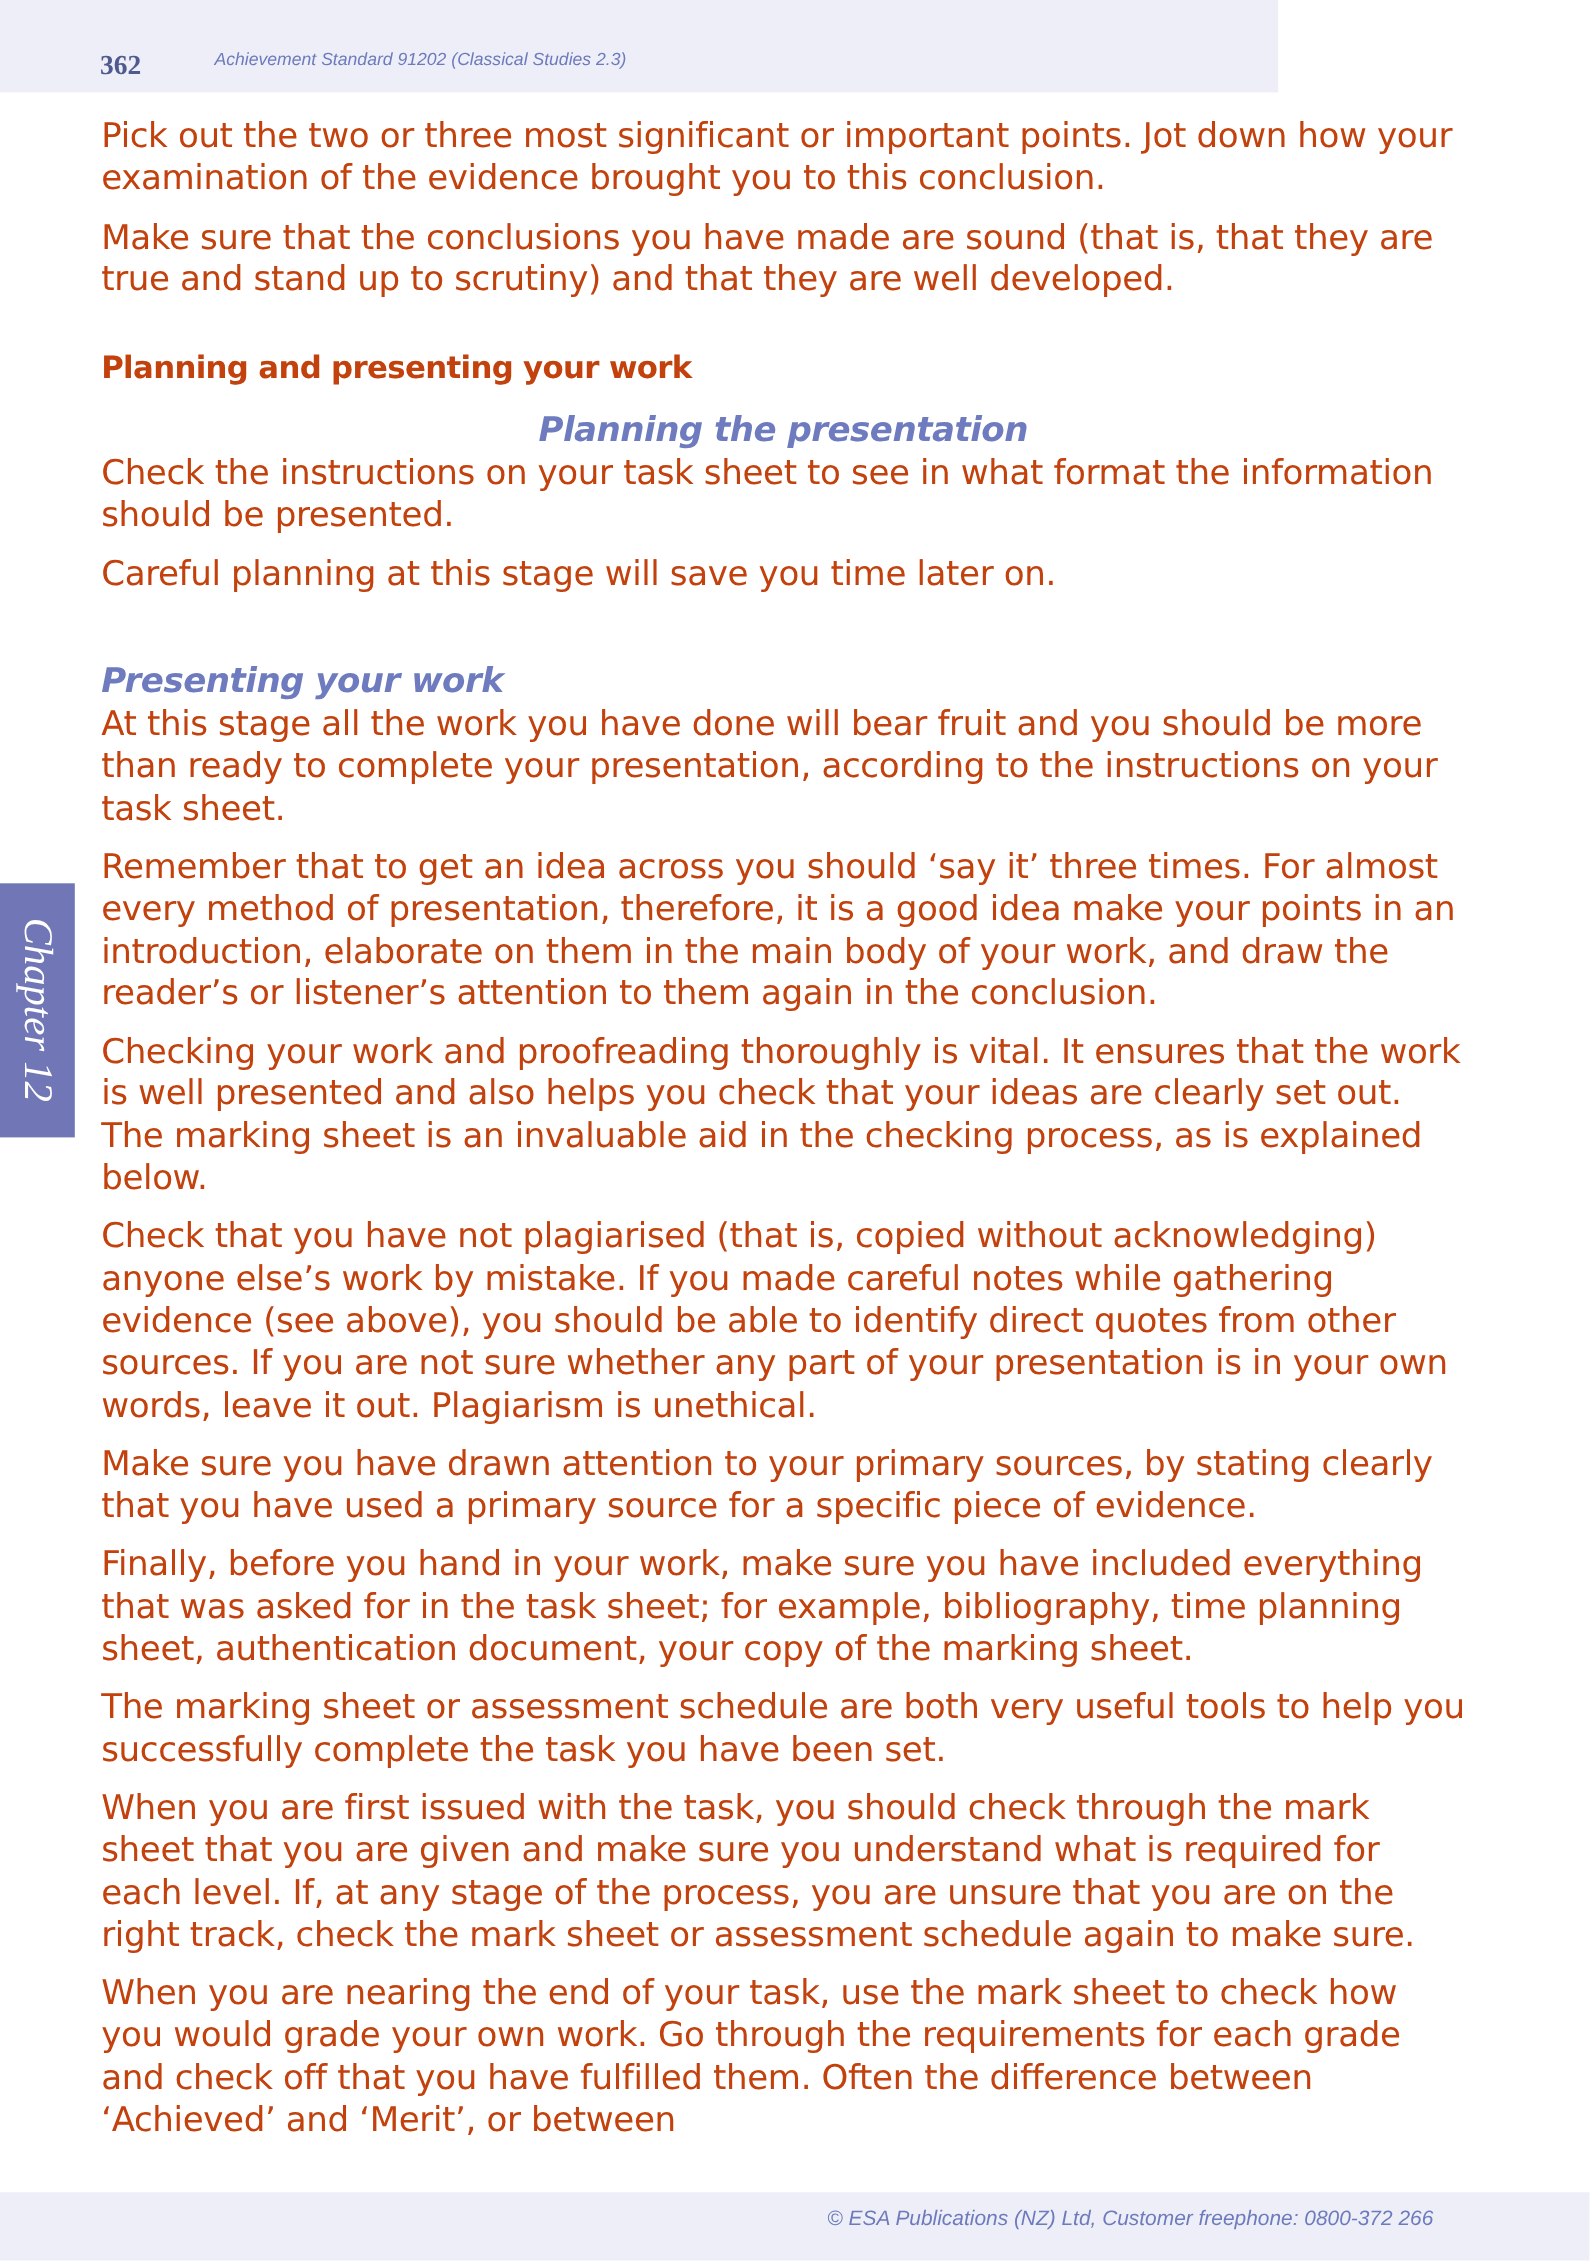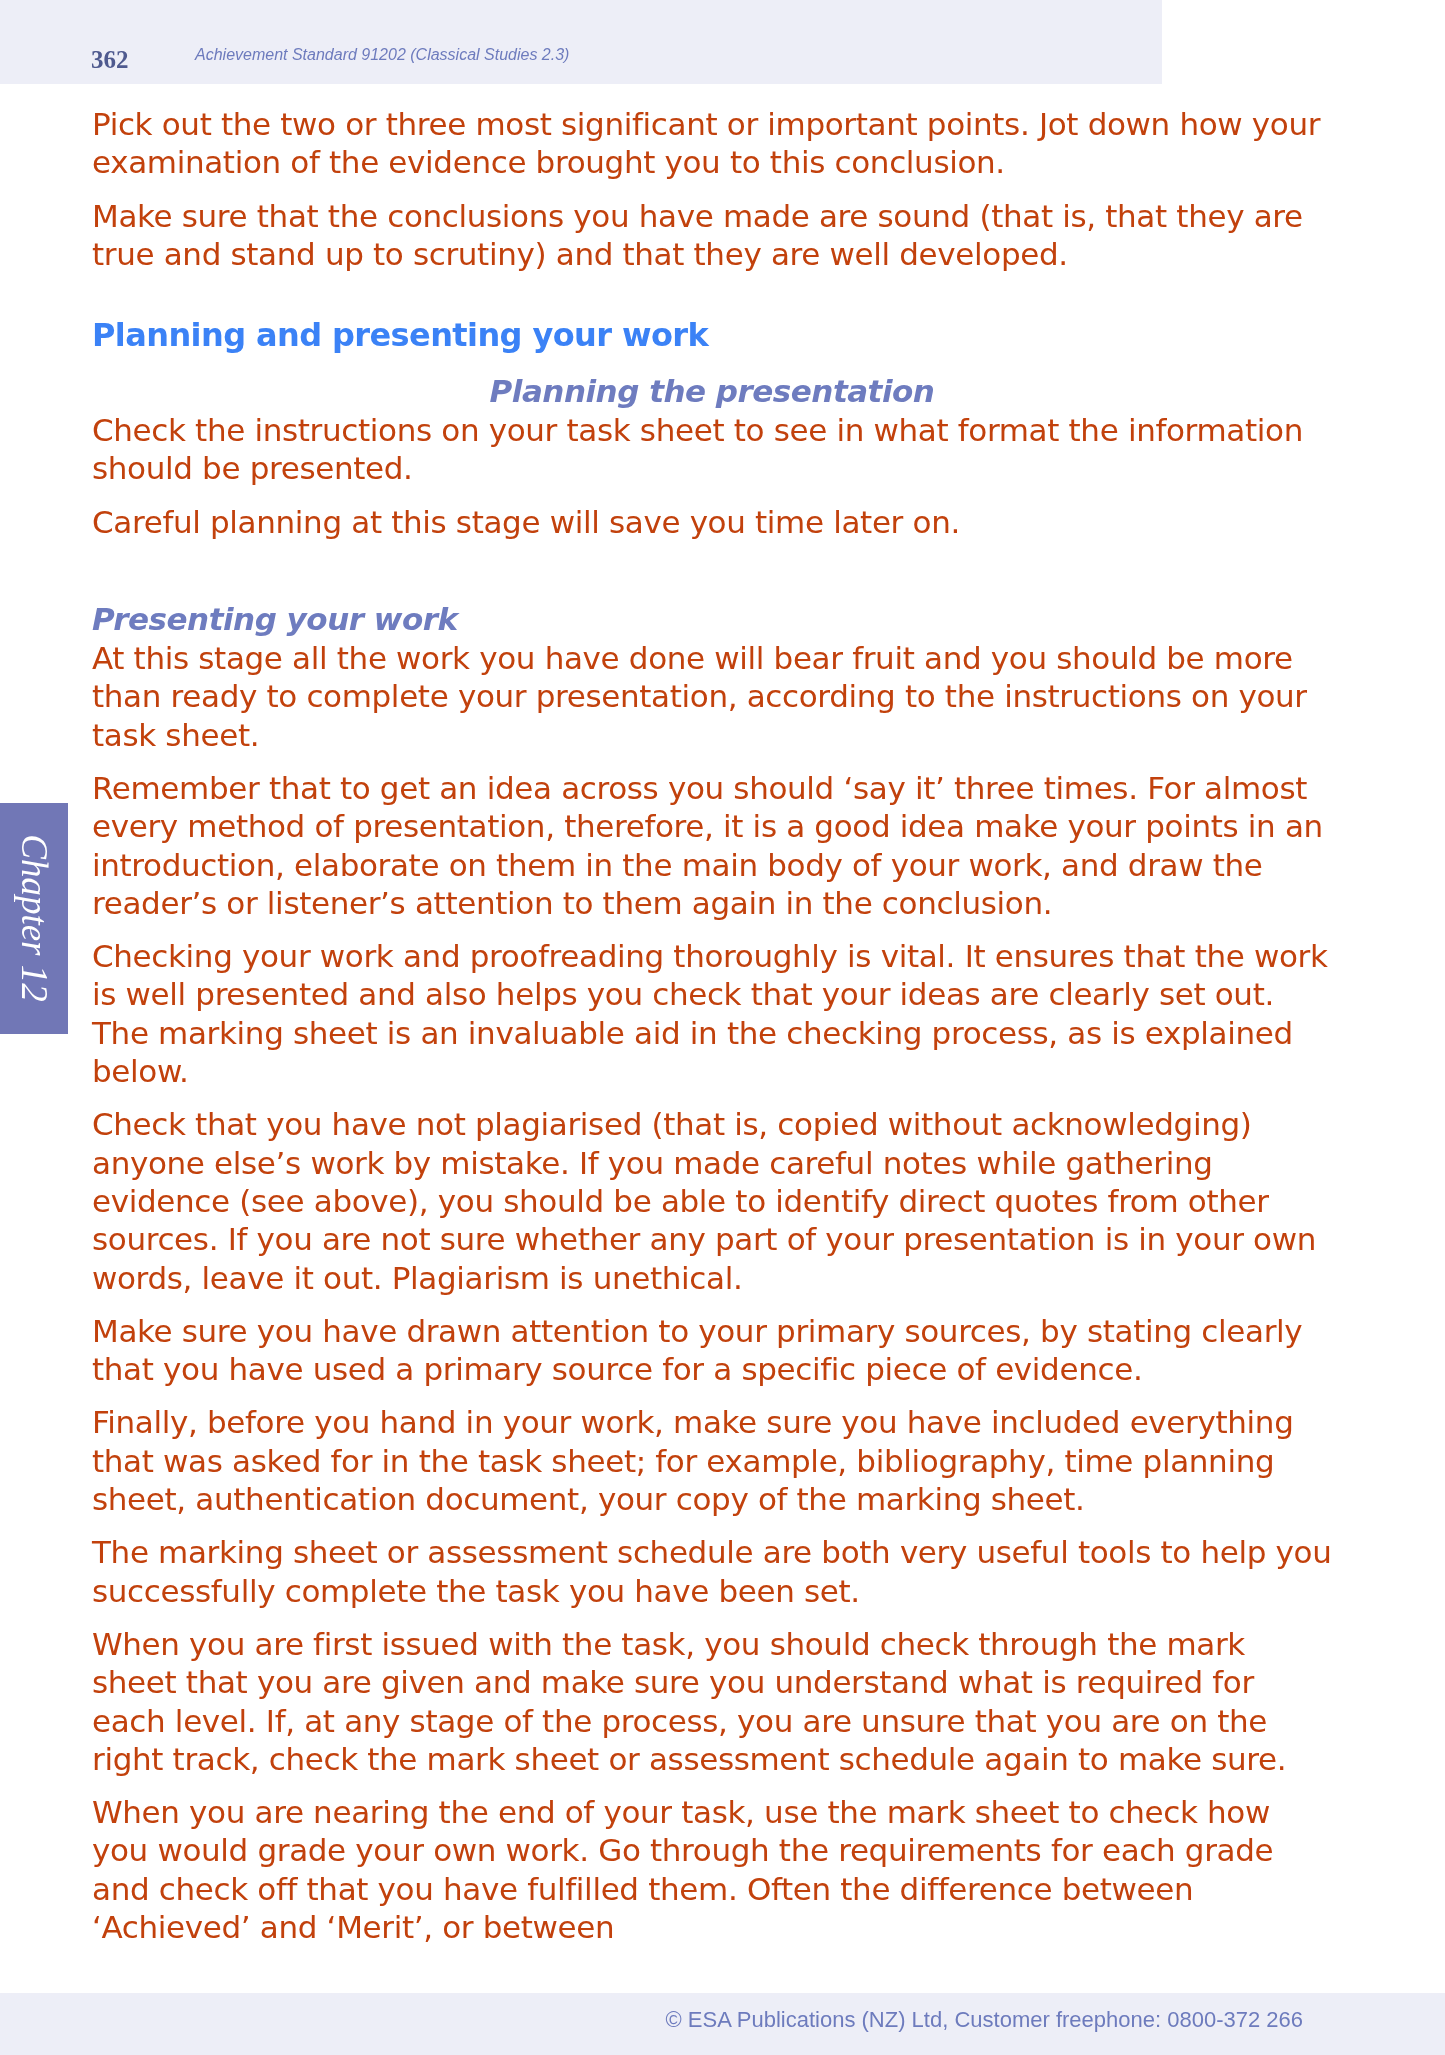--- a/index.html
+++ b/index.html
@@ -40,40 +40,40 @@
   p.body {
     margin: 0 0 15px 0;
     font-family: "DejaVu Sans", sans-serif;
     font-size: 31px; line-height: 38.3px; letter-spacing: -0.35px;
     color: #c2410c;
     word-spacing: 0px;
   }
   h2 {
     margin: 40px 0 14px 0;
     font-family: "DejaVu Sans", sans-serif; font-weight: bold;
-    font-size: 32px; line-height: 44px; letter-spacing: -0.6px;
-    color: #3b82f6;
+    font-size: 28px; line-height: 44px; letter-spacing: -0.6px;
+    color: #c2410c;
   }
   h3 {
     margin: 14px 0 0 0;
     font-family: "DejaVu Sans", sans-serif; font-weight: bold; font-style: italic;
     font-size: 31px; line-height: 40px; letter-spacing: -0.5px;
     color: #6e7cbf;
   }
   h2.tight { margin-bottom: 0px; margin-top: 38px; }
   h3.first { margin-top: 10px; text-align: center; }
   h3.gap { margin-top: 58px; }
   .footer-band {
     position: absolute; left: 0; top: 1993px; width: 1445px; height: 62px;
     background: #edeef7;
   }
   .footer-text {
     position: absolute; right: 142px; top: 14px;
-    font-family: "Liberation Sans", sans-serif; 
-    font-size: 22px; color: #6d7bbd; text-align: right;
+    font-family: "Liberation Sans", sans-serif; font-style: italic;
+    font-size: 19px; color: #6d7bbd; text-align: right;
   }
 </style>
 </head>
 <body>
 
 <div class="header-band">
   <span class="page-number">362</span>
   <span class="running-title">Achievement Standard 91202 (Classical Studies 2.3)</span>
 </div>
 

